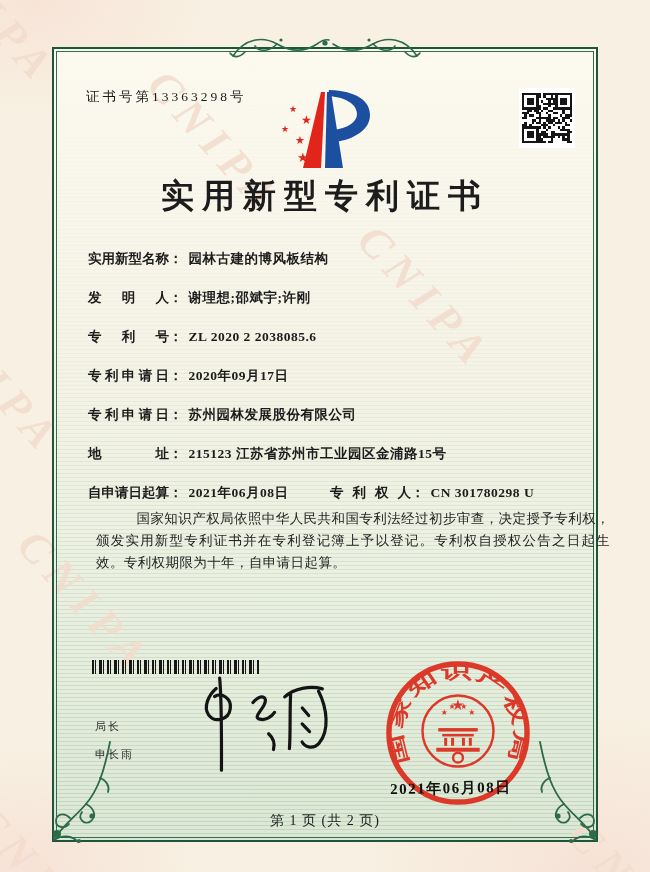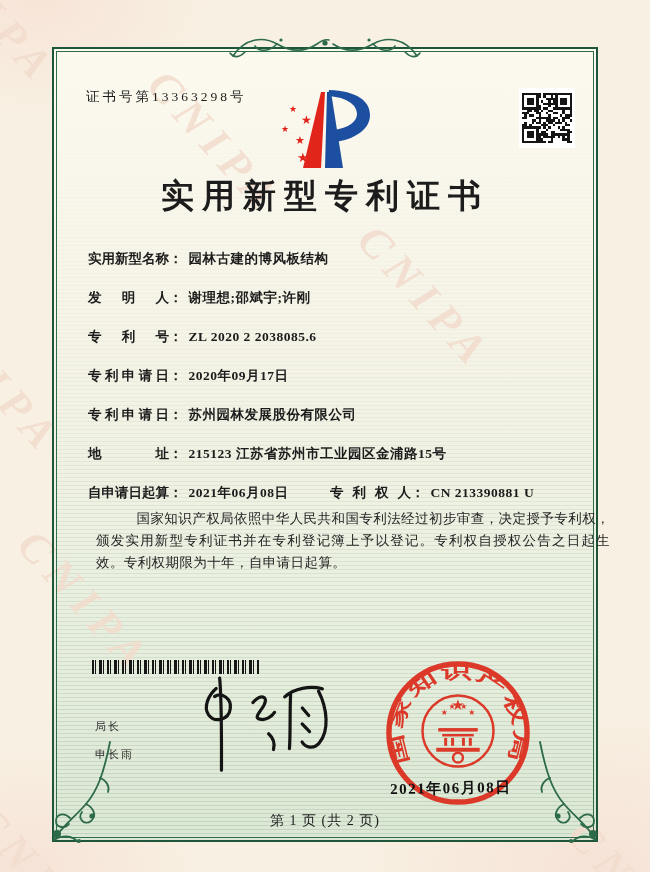--- a/index.html
+++ b/index.html
@@ -607,21 +607,21 @@
       </div>
       <div class="frow">
         <span class="flabel">专利申请日</span><span class="fcolon">：</span><span class="fvalue">苏州园林发展股份有限公司</span>
       </div>
       <div class="frow">
         <span class="flabel">地址</span><span class="fcolon">：</span><span class="fvalue">215123 江苏省苏州市工业园区金浦路15号</span>
       </div>
       <div class="frow">
         <span class="flabel">自申请日起算</span><span class="fcolon">：</span><span class="fvalue">2021年06月08日</span>
         <span class="pair2">
-          <span class="flabel">专利权人</span><span class="fcolon">：</span><span class="fvalue">CN 213390881 U</span>
+          <span class="flabel">专利权人</span><span class="fcolon">：</span><span class="fvalue">CN 301780298 U</span>
         </span>
       </div>
     </div>
 
     <div class="paras">
       <p>国家知识产权局依照中华人民共和国专利法经过初步审查，决定授予专利权，颁发实用新型专利证书并在专利登记簿上予以登记。专利权自授权公告之日起生效。专利权期限为十年，自申请日起算。</p>
     </div>
 
     <div class="barcode"></div>
 

